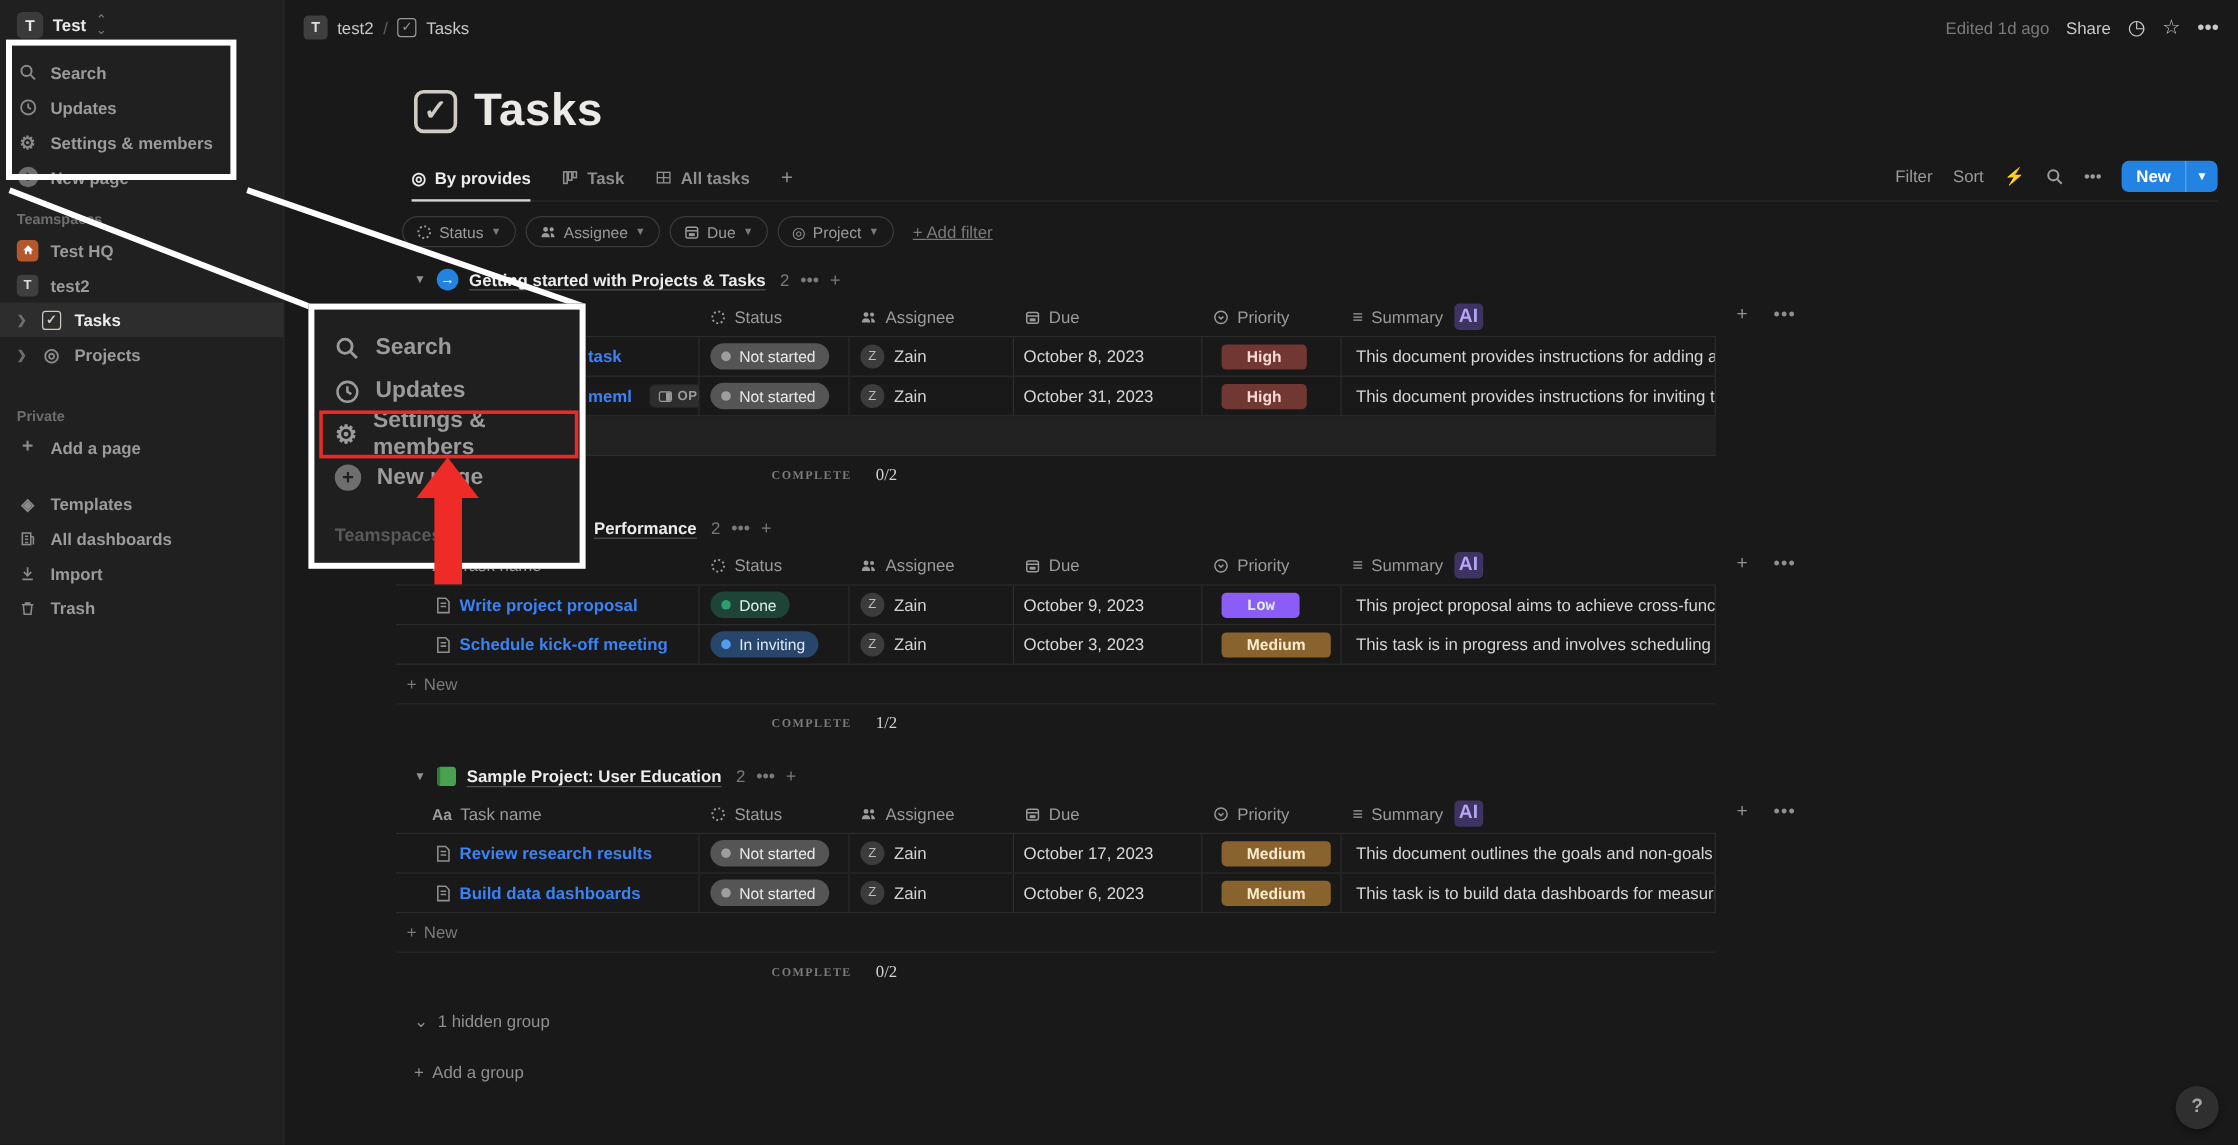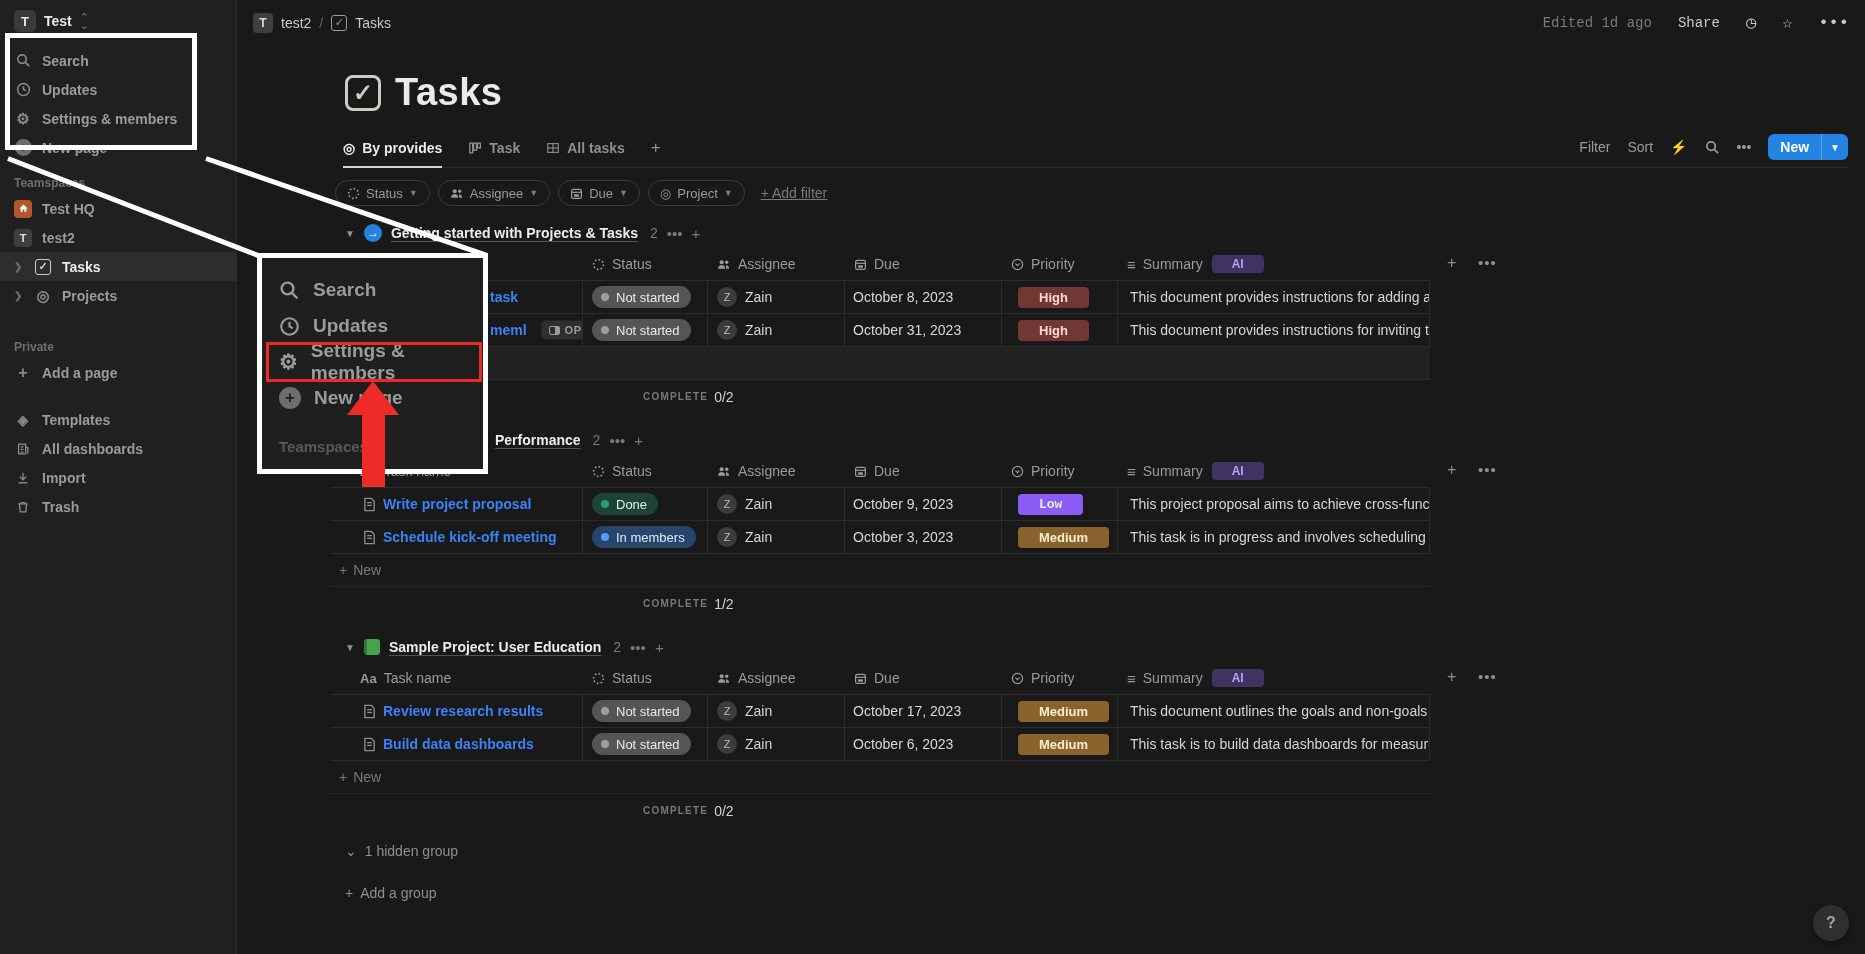--- a/index.html
+++ b/index.html
@@ -23,21 +23,21 @@
   .s-foot { margin-top:18px; }
   .plus-circle { width:17px; height:17px; border-radius:50%; background:#6e6e6e; color:#202020; font-weight:bold; font-size:13px; display:flex; align-items:center; justify-content:center; line-height:1; }
 
   
   .main { position:absolute; left:237px; top:0; right:0; height:954px; }
   .topbar { height:45px; display:flex; align-items:center; justify-content:space-between; padding:0 16px; font-size:14px; }
   .crumbs { display:flex; align-items:center; gap:8px; }
   .crumb-chip { width:20px; height:20px; border-radius:4px; background:#3f3f3f; color:#ddd; font-size:12px; font-weight:bold; display:flex; align-items:center; justify-content:center; }
   .crumb-txt { color:#c9c9c9; }
   .crumb-sep { color:#5f5f5f; }
-  .tb-right { display:flex; align-items:center; gap:26px; color:#c9c9c9;font-family:Liberation Mono, monospace; }
+  .tb-right { display:flex; align-items:center; gap:14px; color:#c9c9c9; }
   .edited { color:#7a7a7a; }
   .tb-ic { color:#c9c9c9; font-size:17px; }
   .mini-check { width:16px; height:16px; border:1.5px solid #9b9b9b; border-radius:3px; color:#9b9b9b; font-size:11px; display:flex; align-items:center; justify-content:center; }
 
   .title-row { display:flex; align-items:center; gap:14px; margin:26px 0 0 108px; }
   .title-check { width:36px; height:36px; border:3px solid #cfcbc2; border-radius:8px; color:#cfcbc2; font-size:24px; font-weight:bold; display:flex; align-items:center; justify-content:center; }
   .page-title { font-size:38px; font-weight:bold; color:#ebeae7; letter-spacing:.5px; }
 
   .tabsbar { display:flex; align-items:flex-end; justify-content:space-between; margin:18px 17px 0 106px; border-bottom:1px solid #2c2c2c; height:36px; }
   .tabs { display:flex; gap:26px; }
@@ -89,27 +89,27 @@
   .tag { height:21px; padding:0 21px; border-radius:4px; font-size:13px; font-weight:bold; display:flex; align-items:center; }
   .tag.red { background:#713732; color:#ffd9d4; }
   .tag.greent { background:#8b5cf6; color:#def1e6;font-family:Liberation Mono, monospace; }
   .tag.amber { background:#89632d; color:#ffeccf; }
   .sumc { padding-left:12px; color:#d6d6d6; }
   .openchip { display:flex; align-items:center; gap:5px; margin-left:8px; background:#2e2e2e; border-radius:4px; padding:3px 7px; color:#9b9b9b; font-size:11px; font-weight:bold; letter-spacing:.5px; box-shadow:0 0 0 1px #242424; }
   .winic { width:11px; height:9px; border:1.5px solid #9b9b9b; border-radius:2px; position:relative; }
   .winic::after { content:""; position:absolute; right:0; top:0; bottom:0; width:4px; background:#9b9b9b; }
   .emptyrow { height:33px; background:#222; border-bottom:1px solid #2c2c2c; width:1100px; }
   .newrow { display:flex; align-items:center; gap:6px; height:33px; width:1100px; border-bottom:1px solid #262626; color:#7a7a7a; font-size:14px; padding-left:9px; cursor:pointer; }
-  .completerow { height:33px; display:flex; align-items:center; padding-left:313px; gap:6px; }
+  .completerow { height:33px; display:flex; align-items:center; padding-left:313px; gap:20px;font-family:Liberation Serif, serif; }
   .clabel { font-size:10px; letter-spacing:1.2px; color:#7a7a7a; font-weight:bold; }
   .cval { font-size:14px; color:#d4d4d4; }
   .aa { color:#9b9b9b; font-size:13px; font-weight:bold; }
   .hiddenrow { display:flex; align-items:center; gap:8px; color:#8f8f8f; font-size:14px; margin:16px 0 0 15px; }
   .addgrouprow { display:flex; align-items:center; gap:7px; color:#8f8f8f; font-size:14px; margin:26px 0 0 15px; cursor:pointer; }
-  .sumai { background:#3e3361; color:#b3a6f5; font-size:12px; font-weight:bold; border-radius:4px; padding:2px 20px; margin-left:2px; }
+  .sumai { background:#3e3361; color:#b3a6f5; font-size:16px; font-weight:bold; border-radius:4px; padding:2px 4px; margin-left:2px; }
 
   .helpbtn { position:absolute; right:16px; bottom:13px; width:36px; height:36px; border-radius:50%; background:#2f2f2f; color:#a5a5a5; font-size:16px; font-weight:bold; display:flex; align-items:center; justify-content:center; box-shadow:0 2px 6px rgba(0,0,0,.4); z-index:60; }
 
   
   svg.i { display:block; }
 
   
   .ann { position:absolute; pointer-events:none; }
   .ann-rect1 { left:5px; top:33px; width:192px; height:117px; border:5px solid #fff; z-index:49; }
   .ann-line { height:5px; background:#fff; transform-origin:0 50%; z-index:48; }
@@ -537,21 +537,21 @@
                 <path d="M2 1.5 H9 L12 4.5 V14.5 H2 Z"></path>
                 <line x1="4.5" y1="6" x2="9.5" y2="6"></line>
                 <line x1="4.5" y1="9" x2="9.5" y2="9"></line>
               </svg>
             </span>
             <span class="tname">Schedule kick-off meeting</span>
           </div>
         <div class="statusc">
             <span class="pill blue">
               <span class="dot"></span>
-              <span>In members</span>
+              <span>In inviting</span>
             </span>
           </div>
         <div class="assgc">
             <span class="zav">Z</span>
             <span>Zain</span>
           </div>
         <div class="duec">October 3, 2023</div>
         <div class="pric">
             <span class="tag amber">Medium</span>
           </div>

